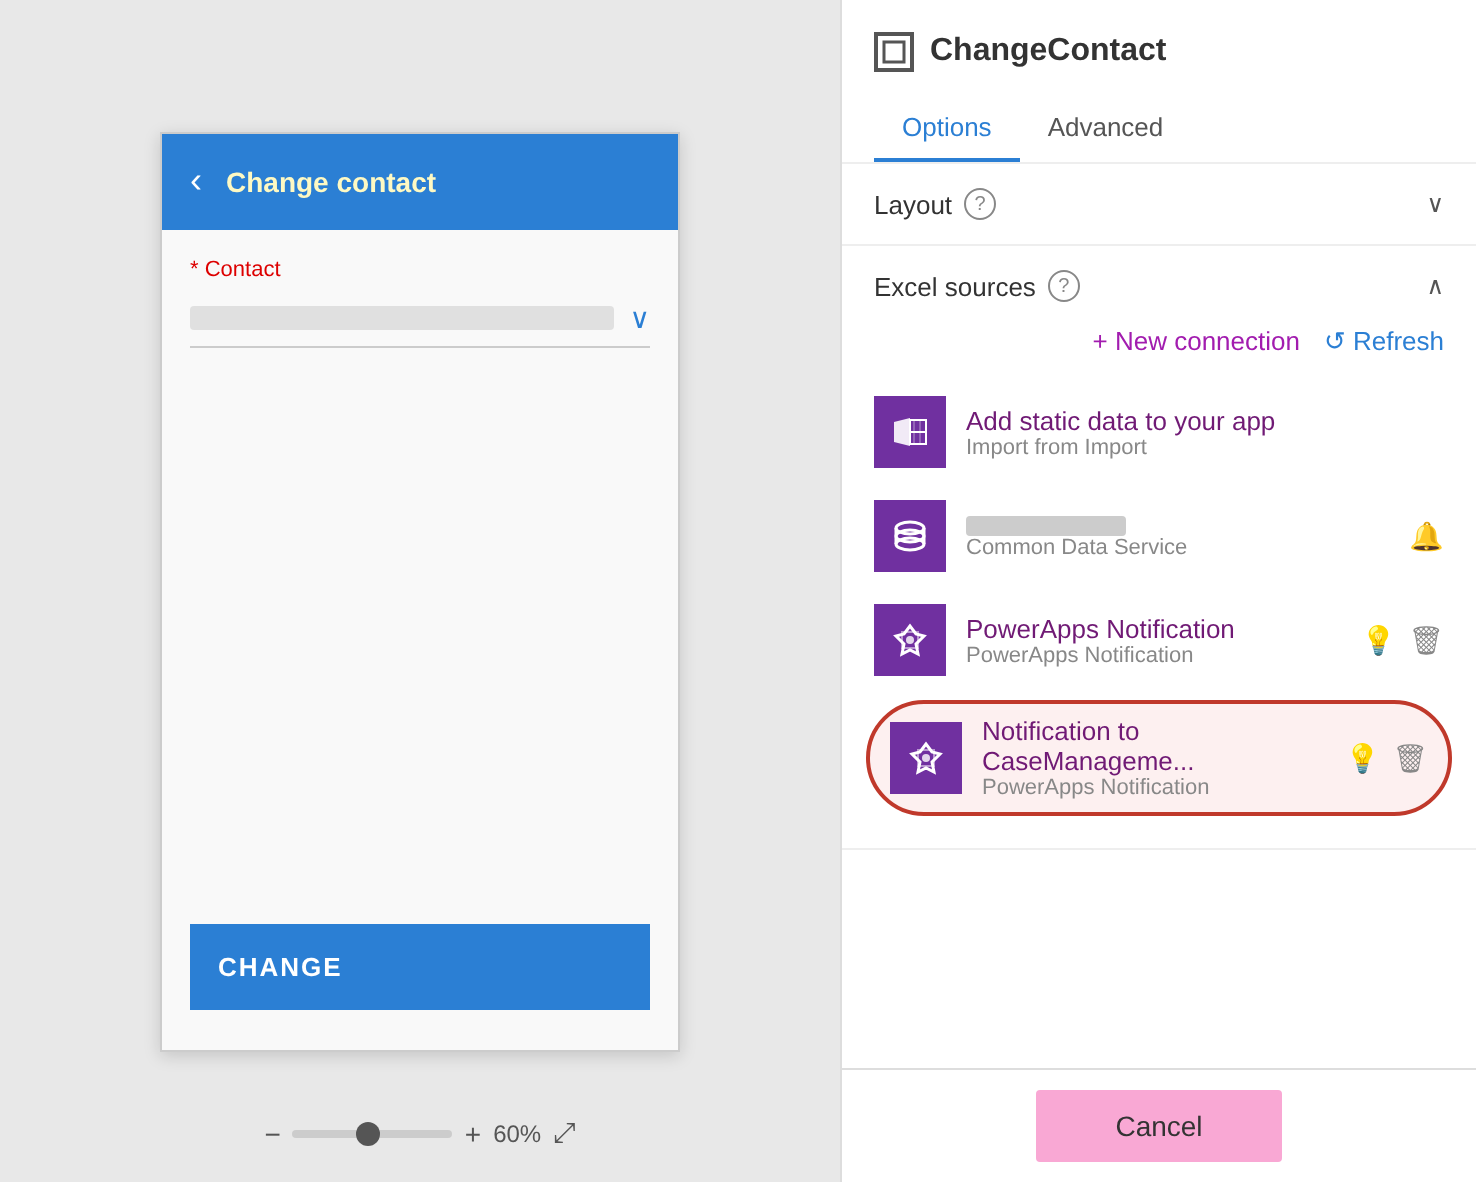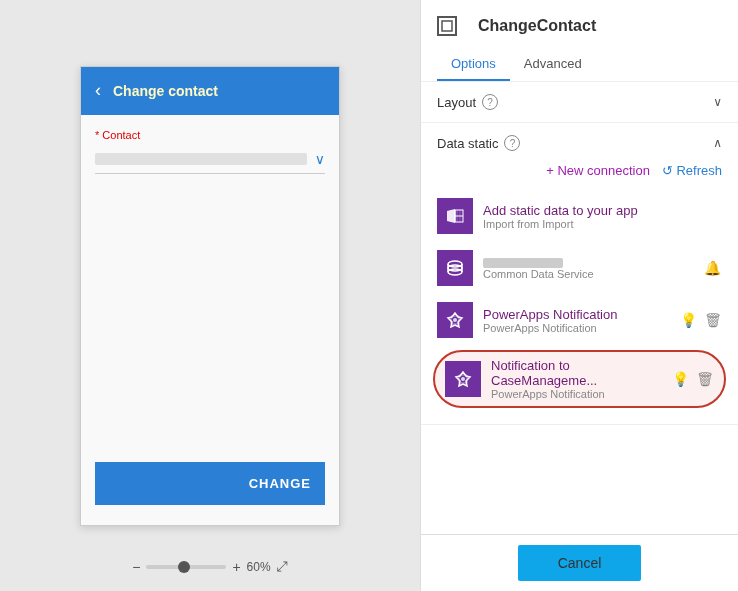--- a/index.html
+++ b/index.html
@@ -101,21 +101,21 @@
     .change-button {
       background: #2b7fd4;
       color: white;
       border: none;
       width: 100%;
       padding: 14px;
       font-size: 13px;
       font-weight: 700;
       letter-spacing: 1px;
       cursor: pointer;
-      text-align: right;
+      text-align: left;
     }
 
     
     .zoom-bar {
       position: absolute;
       bottom: 16px;
       left: 0;
       right: 0;
       display: flex;
       align-items: center;
@@ -169,21 +169,21 @@
     }
 
     .right-header {
       padding: 16px 16px 0;
       border-bottom: 1px solid #eee;
     }
 
     .component-title-row {
       display: flex;
       align-items: center;
-      gap: 21px;
+      gap: 8px;
       margin-bottom: 12px;
       text-align: center;
     }
 
     .component-icon {
       width: 20px;
       height: 20px;
       border: 2px solid #555;
       display: flex;
       align-items: center;
@@ -370,21 +370,21 @@
     }
 
     .right-footer {
       padding: 10px 16px;
       border-top: 1px solid #ddd;
       display: flex;
       justify-content: center;
     }
 
     .cancel-button {
-      background: #0ea5e9;
+      background: #f9a8d4;
       border: none;
       padding: 10px 40px;
       font-size: 14px;
       color: #333;
       cursor: pointer;
       border-radius: 2px;
     }
   </style>
 </head>
 <body>
@@ -447,21 +447,21 @@
           <span>Layout</span>
           <div class="help-icon">?</div>
         </div>
         <span class="chevron">∨</span>
       </div>
     </div>
 
     <div class="section">
       <div class="section-header">
         <div class="section-header-left">
-          <span>Data static</span>
+          <span>Excel sources</span>
           <div class="help-icon">?</div>
         </div>
         <span class="chevron">∧</span>
       </div>
 
       <div class="data-sources-body">
         <div class="new-connection-row">
           <button class="new-connection-btn">+ New connection</button>
           <button class="refresh-btn">↺ Refresh</button>
         </div>

